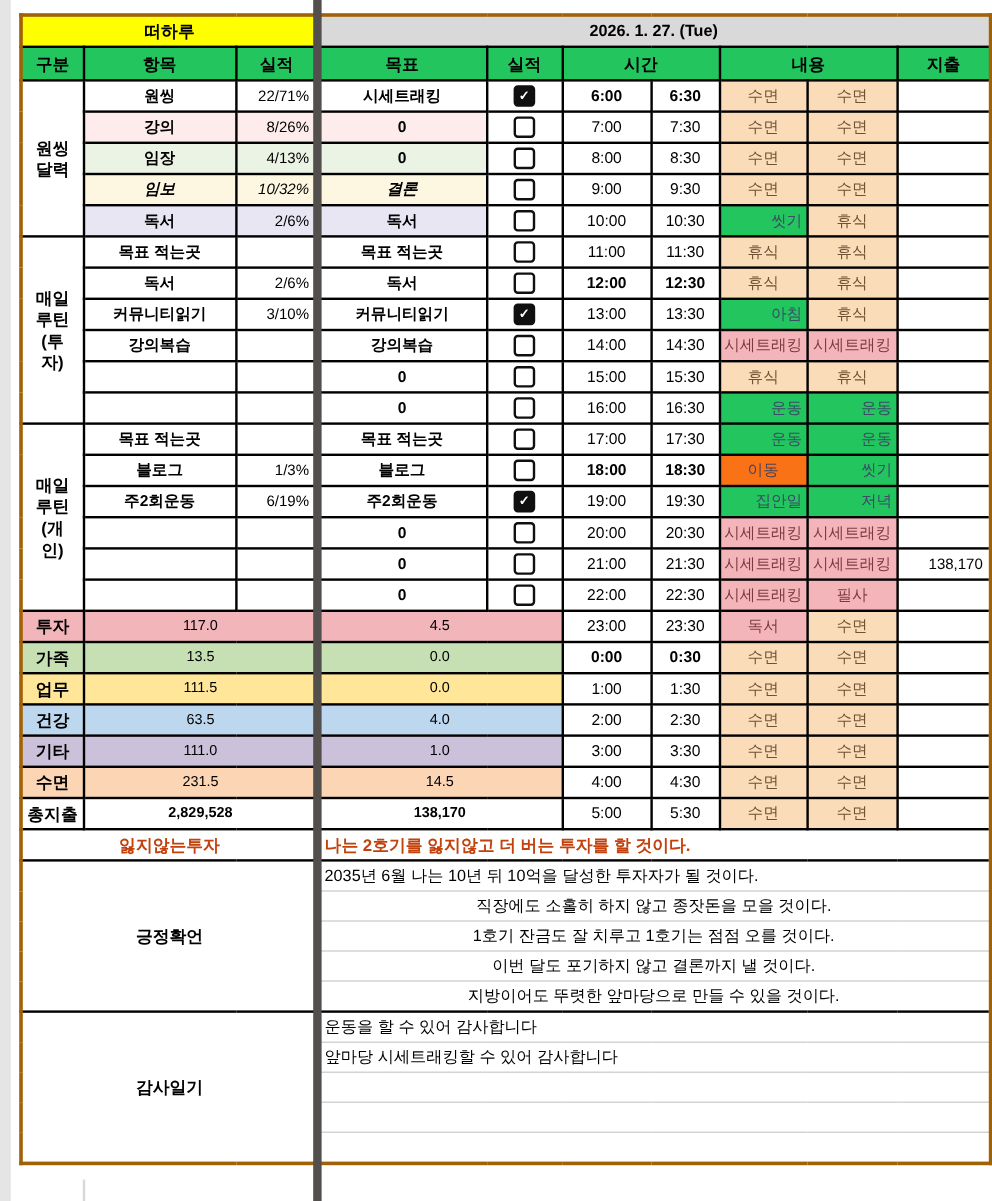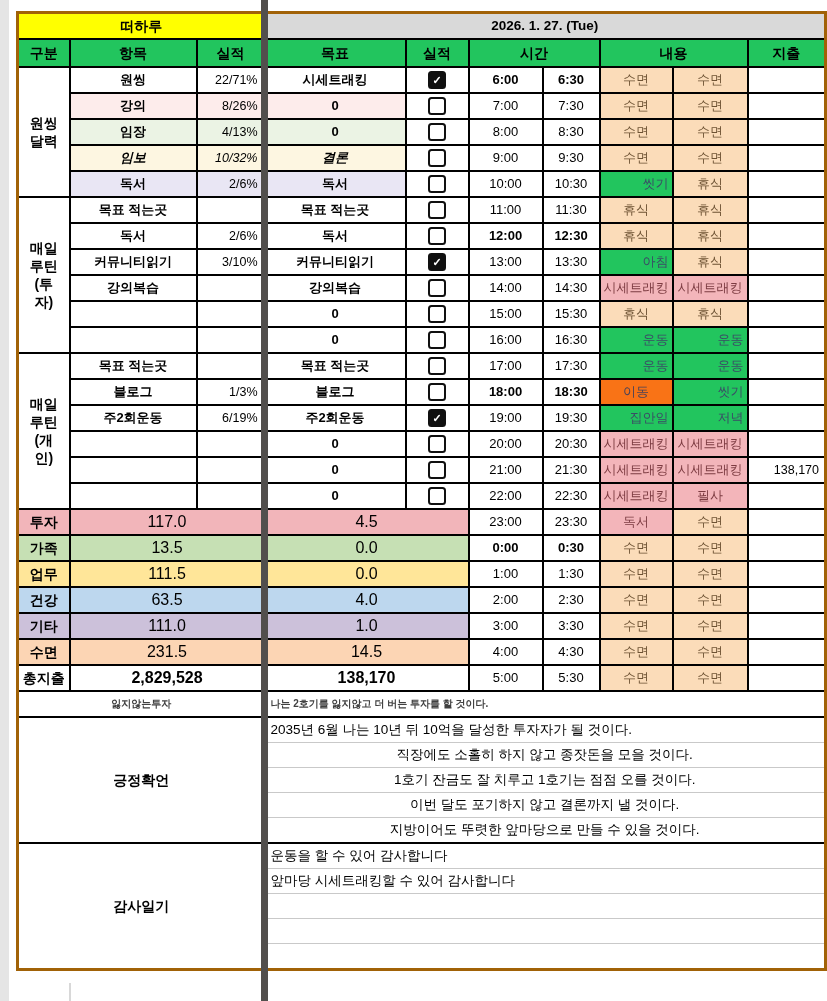--- a/index.html
+++ b/index.html
@@ -23,21 +23,21 @@
   td.date{background:#d9d9d9;font-weight:bold;font-size:13.5px;margin-top:48px;}
   td.hdr{background:#22c55e;font-weight:bold;font-size:14px;height:26px;}
   td.grp{font-weight:bold;font-size:14px;white-space:pre-line;line-height:1.3;}
   td.item{font-weight:bold;}
   td.goal{font-weight:bold;}
   td.pct{text-align:right;padding-right:6px;font-weight:normal;font-size:12.5px;}
   td.exp{text-align:right;padding-right:5px;font-size:12.5px;}
   td.time{font-size:13px;}
   .bold{font-weight:bold !important;}
   td.slabel{font-weight:bold;font-size:14px;}
-  td.sval{font-size:16px;}
+  td.sval{font-size:12px;}
 
   
   .tint-pink{background:#fdeceb;}
   .tint-green{background:#ebf3e4;}
   .tint-yellow{background:#fdf6e1;font-style:italic;}
   .tint-purple{background:#e9e6f4;}
 
   
   .sum-pink{background:#f2b5ba;}
   .sum-green{background:#c6e0b4;}
@@ -53,21 +53,21 @@
   .c-purple{background:#f97316;color:#4a4359;}
 
   
   .cb{
     display:inline-block;width:14px;height:14px;border:2.5px solid #101010;border-radius:3.5px;
     background:#fff;vertical-align:middle;font-size:11px;font-weight:bold;line-height:14px;text-align:center;
   }
   .cb.on{background:#101010;color:#fff;}
 
   
-  td.blue{color:#404040;font-weight:bold;font-size:10px;}
+  td.blue{color:#c2410c;font-weight:bold;font-size:14px;}
   td.la{text-align:left;padding-left:5px;}
   td.sect-label{font-weight:bold;font-size:14px;background:#fff;}
   td.aff{
     border-top:1px solid #c9c9c9;border-bottom:1px solid #c9c9c9;
     font-size:13.5px;
   }
   td.sect-top{border-top:2.5px solid #000;}
 </style>
 </head>
 <body>

